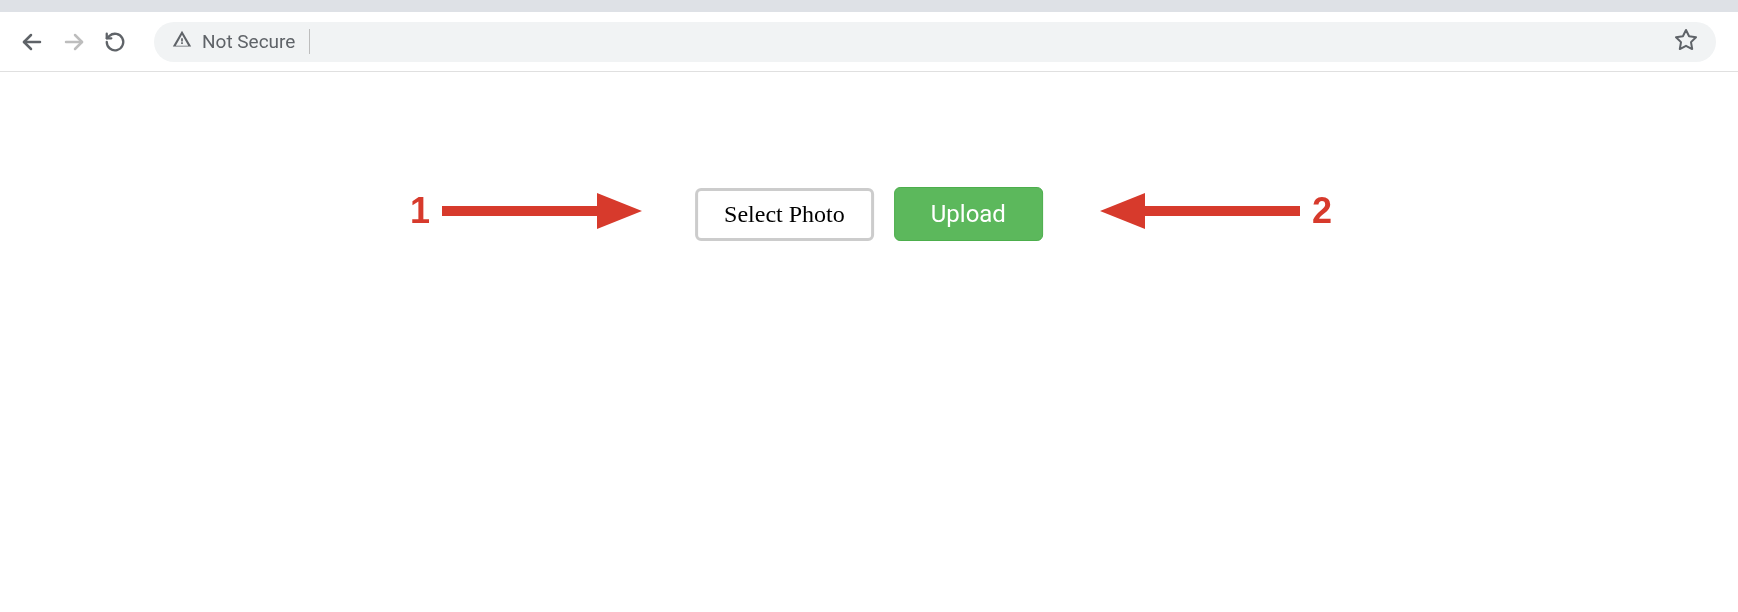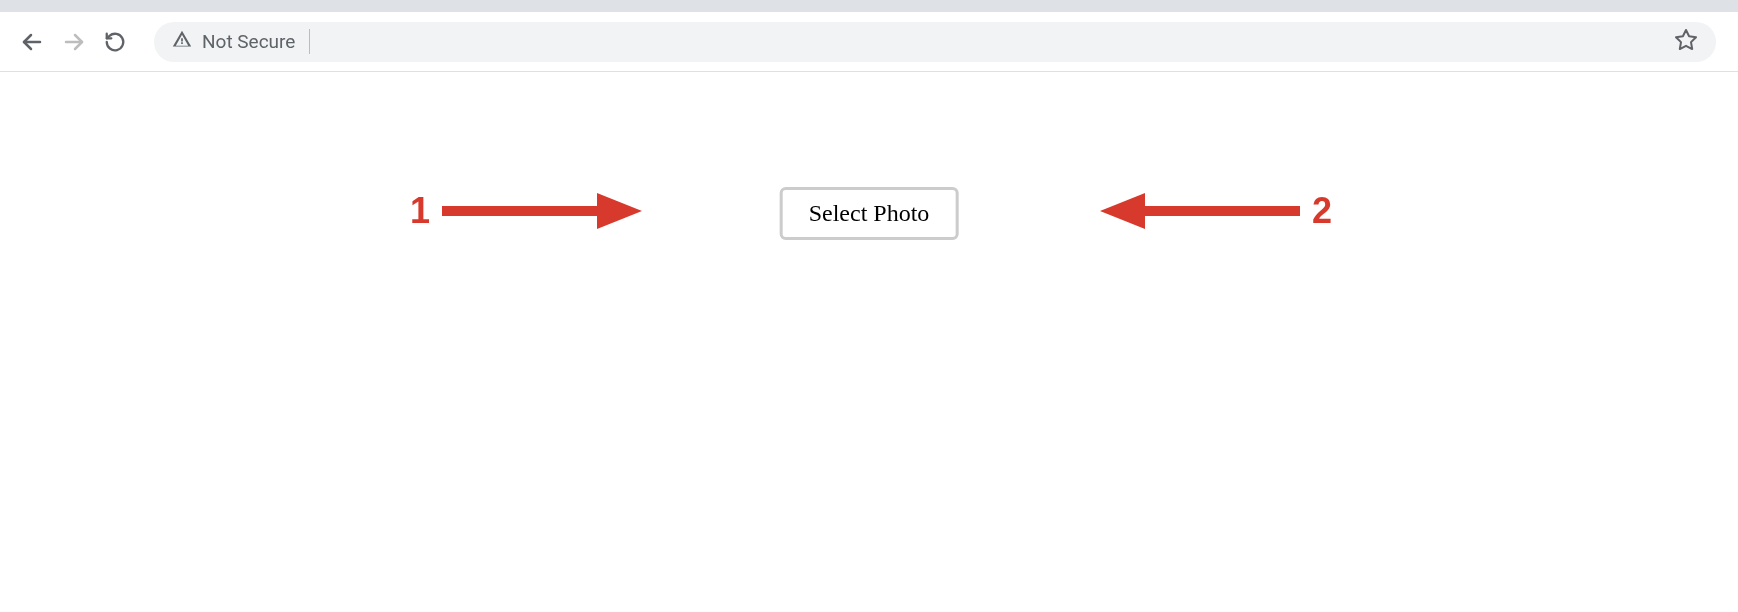--- a/index.html
+++ b/index.html
@@ -182,20 +182,21 @@
   <div class="annotation annotation-1">
     <span class="annotation-number">1</span>
     <svg class="arrow-svg" width="200" height="40" viewBox="0 0 200 40">
       <line x1="0" y1="20" x2="160" y2="20" stroke="#d73a2c" stroke-width="10"></line>
       <polygon points="155,2 200,20 155,38" fill="#d73a2c"></polygon>
     </svg>
   </div>
 
   <div class="button-row">
     <button class="select-photo-btn">Select Photo</button>
+    <button class="upload-btn">Upload</button>
   </div>
 
   <div class="annotation annotation-2">
     <svg class="arrow-svg" width="200" height="40" viewBox="0 0 200 40">
       <polygon points="45,2 0,20 45,38" fill="#d73a2c"></polygon>
       <line x1="40" y1="20" x2="200" y2="20" stroke="#d73a2c" stroke-width="10"></line>
     </svg>
     <span class="annotation-number">2</span>
   </div>
 

